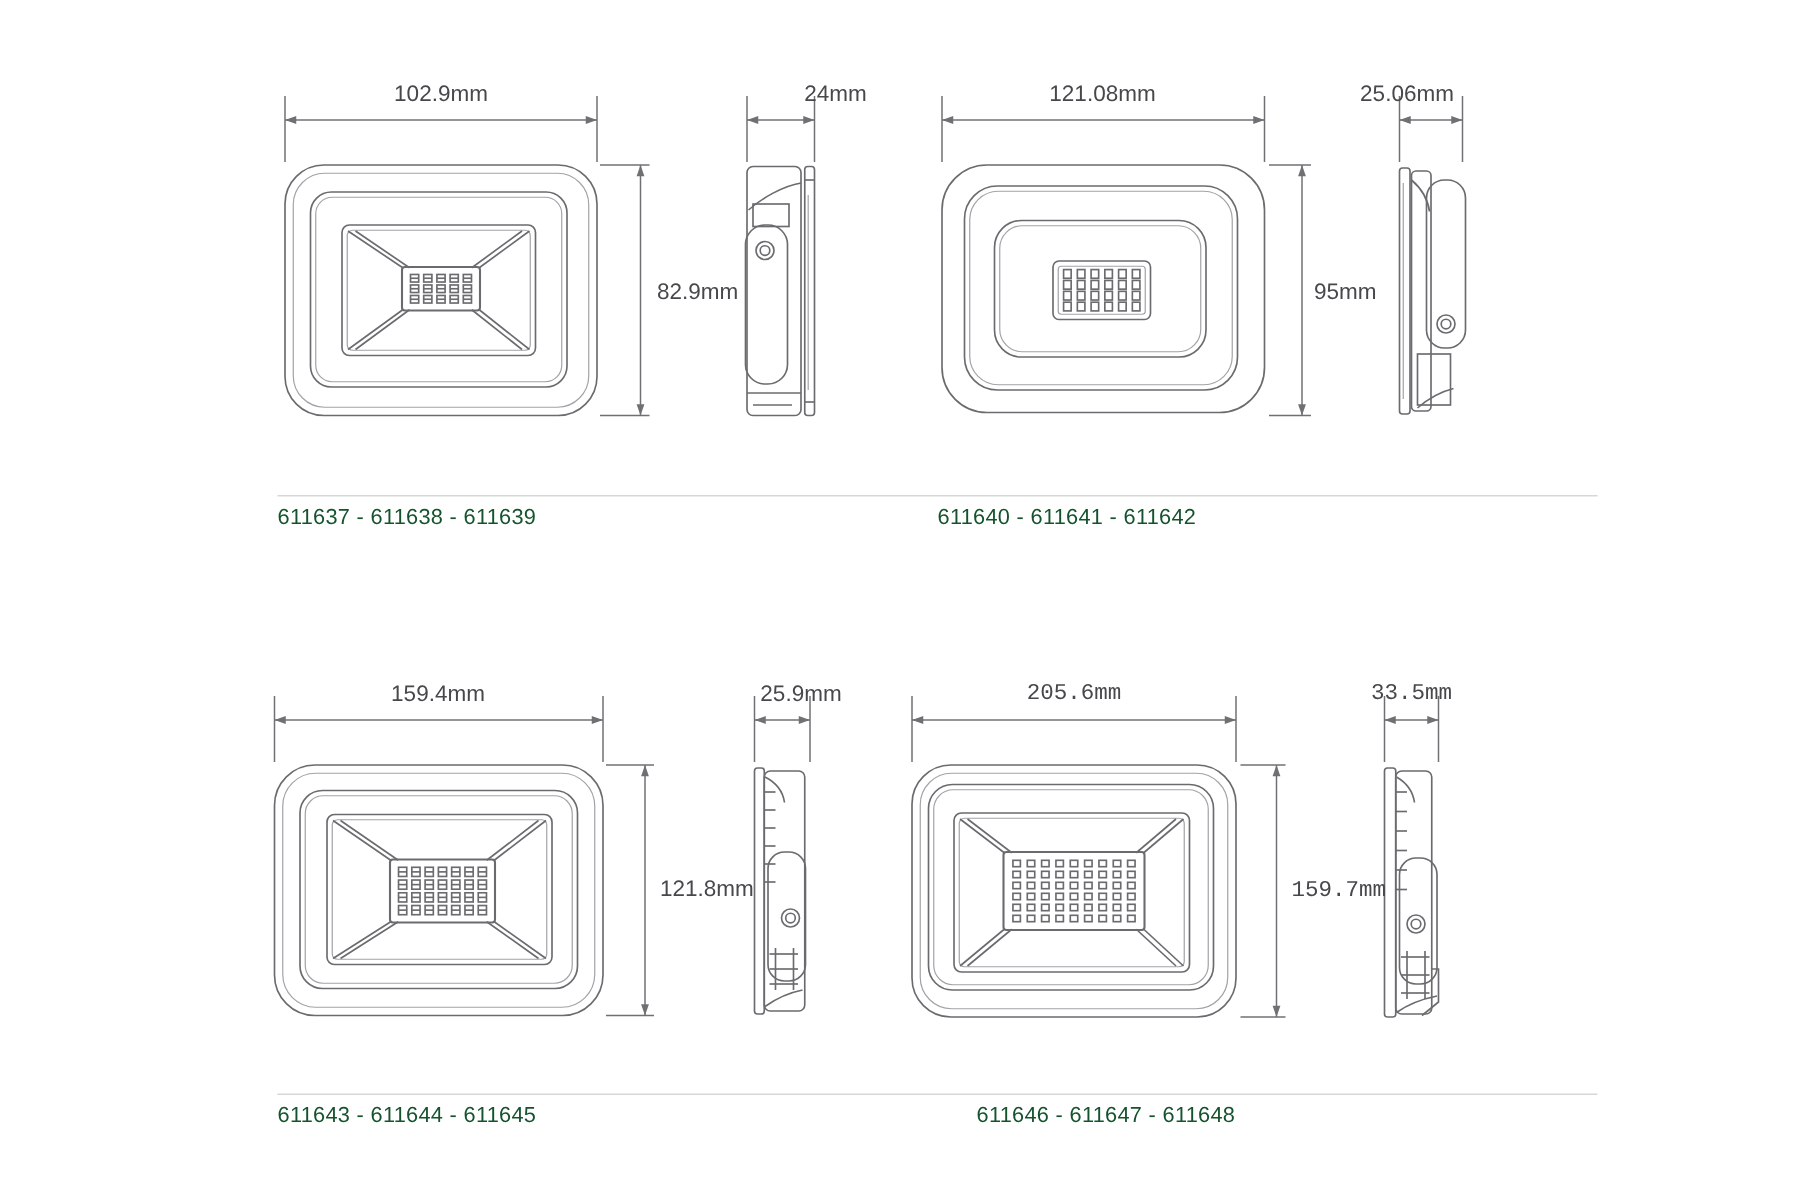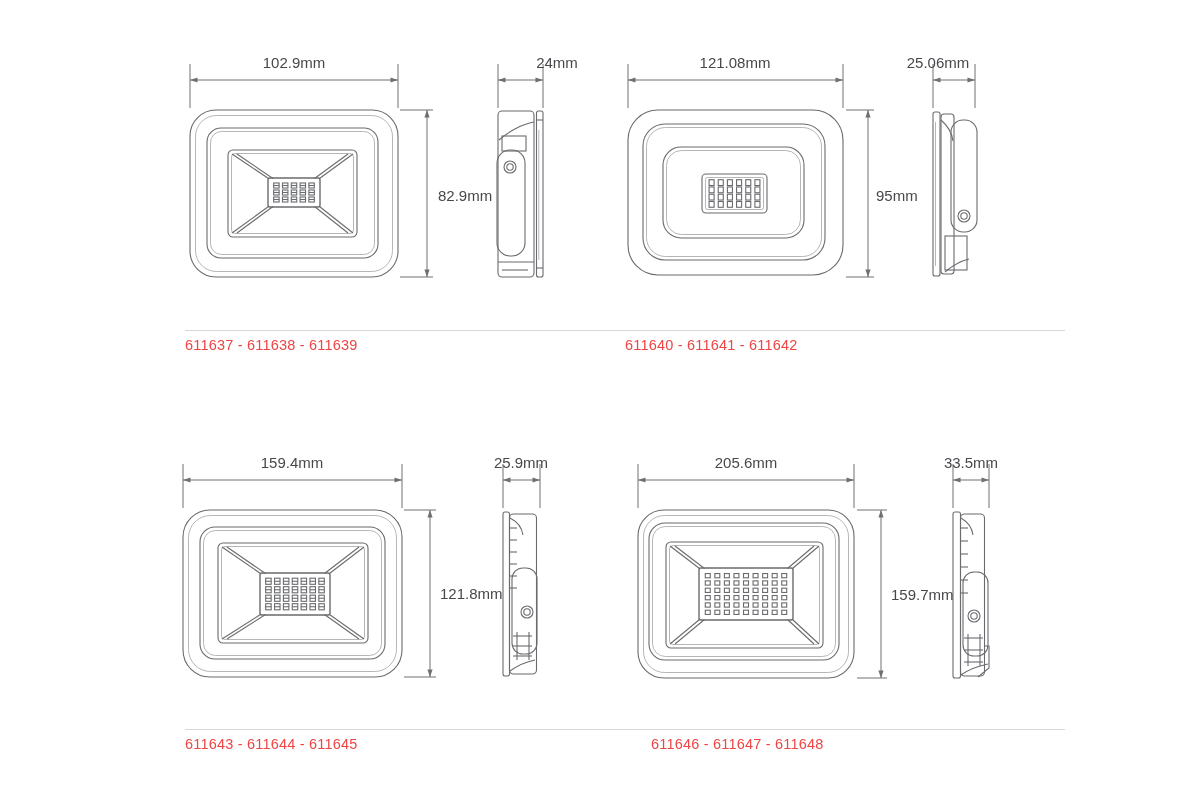--- a/index.html
+++ b/index.html
@@ -11,21 +11,21 @@
   svg rect,svg path,svg circle,svg line{stroke:#6a6b6e;fill:none;stroke-width:1.1;}
   svg .thin{stroke:#a2a3a5;stroke-width:0.8;}
   svg .dim{stroke:#6f7073;stroke-width:1;}
   svg .arrow{fill:#6f7073;stroke:none;}
   svg .ledpanel{stroke-width:1.4;}
   
   .lbl{position:absolute;font-size:15px;color:#47484b;white-space:nowrap;}
   .wlbl{transform:translateX(-50%);}
   .hlbl{transform:translateY(-50%);}
   .rule{position:absolute;height:1px;background:#d6d7d8;}
-  .code{position:absolute;font-size:14.5px;color:#ef4444;letter-spacing:.2px;white-space:nowrap;}
+  .code{position:absolute;font-size:14.5px;color:#14532d;letter-spacing:.2px;white-space:nowrap;}
 </style>
 </head>
 <body>
 
 <div id="stage">
 
   <div class="quad" style="left:150px;top:40px;">
     <svg width="460" height="300" viewBox="0 0 460 300">
 
       <g>
@@ -316,25 +316,25 @@
       </g>
       <g>
         <line class="dim" x1="254" y1="70" x2="286" y2="70"></line>
           <line class="dim" x1="254" y1="237" x2="286" y2="237"></line>
         <line class="dim" x1="280" y1="70" x2="280" y2="237"></line>
         <polygon class="arrow" points="280,70 277.4,77.5 282.6,77.5"></polygon>
           <polygon class="arrow" points="280,237 277.4,229.5 282.6,229.5"></polygon>
       </g>
     </svg>
     <span class="lbl wlbl" style="left:142px;top:14px;">159.4mm</span>
-    <span class="lbl wlbl" style="left:371px;top:14px;">25.9mm</span>
+    <span class="lbl wlbl" style="left:384px;top:14px;">25.9mm</span>
     <span class="lbl hlbl" style="left:290px;top:153px;">121.8mm</span>
   </div>
 
-  <div class="quad" style="left:616px;top:440px;">
+  <div class="quad" style="left:586px;top:440px;font-family:Liberation Mono, monospace;">
     <svg width="460" height="300" viewBox="0 0 460 300">
       <g>
         <rect x="22" y="70" width="216" height="168" rx="26"></rect>
         <rect class="thin" x="27.5" y="75.5" width="205" height="157" rx="21"></rect>
         <rect x="33" y="83" width="190" height="137" rx="16"></rect>
         <rect class="thin" x="36.5" y="86.5" width="183" height="130" rx="13"></rect>
         <rect x="50" y="102" width="157" height="106" rx="5"></rect>
         <rect class="thin" x="53.5" y="105.5" width="150" height="99" rx="3.5"></rect>
         <g>
           <line x1="54" y1="106" x2="83.5" y2="128.5"></line>

